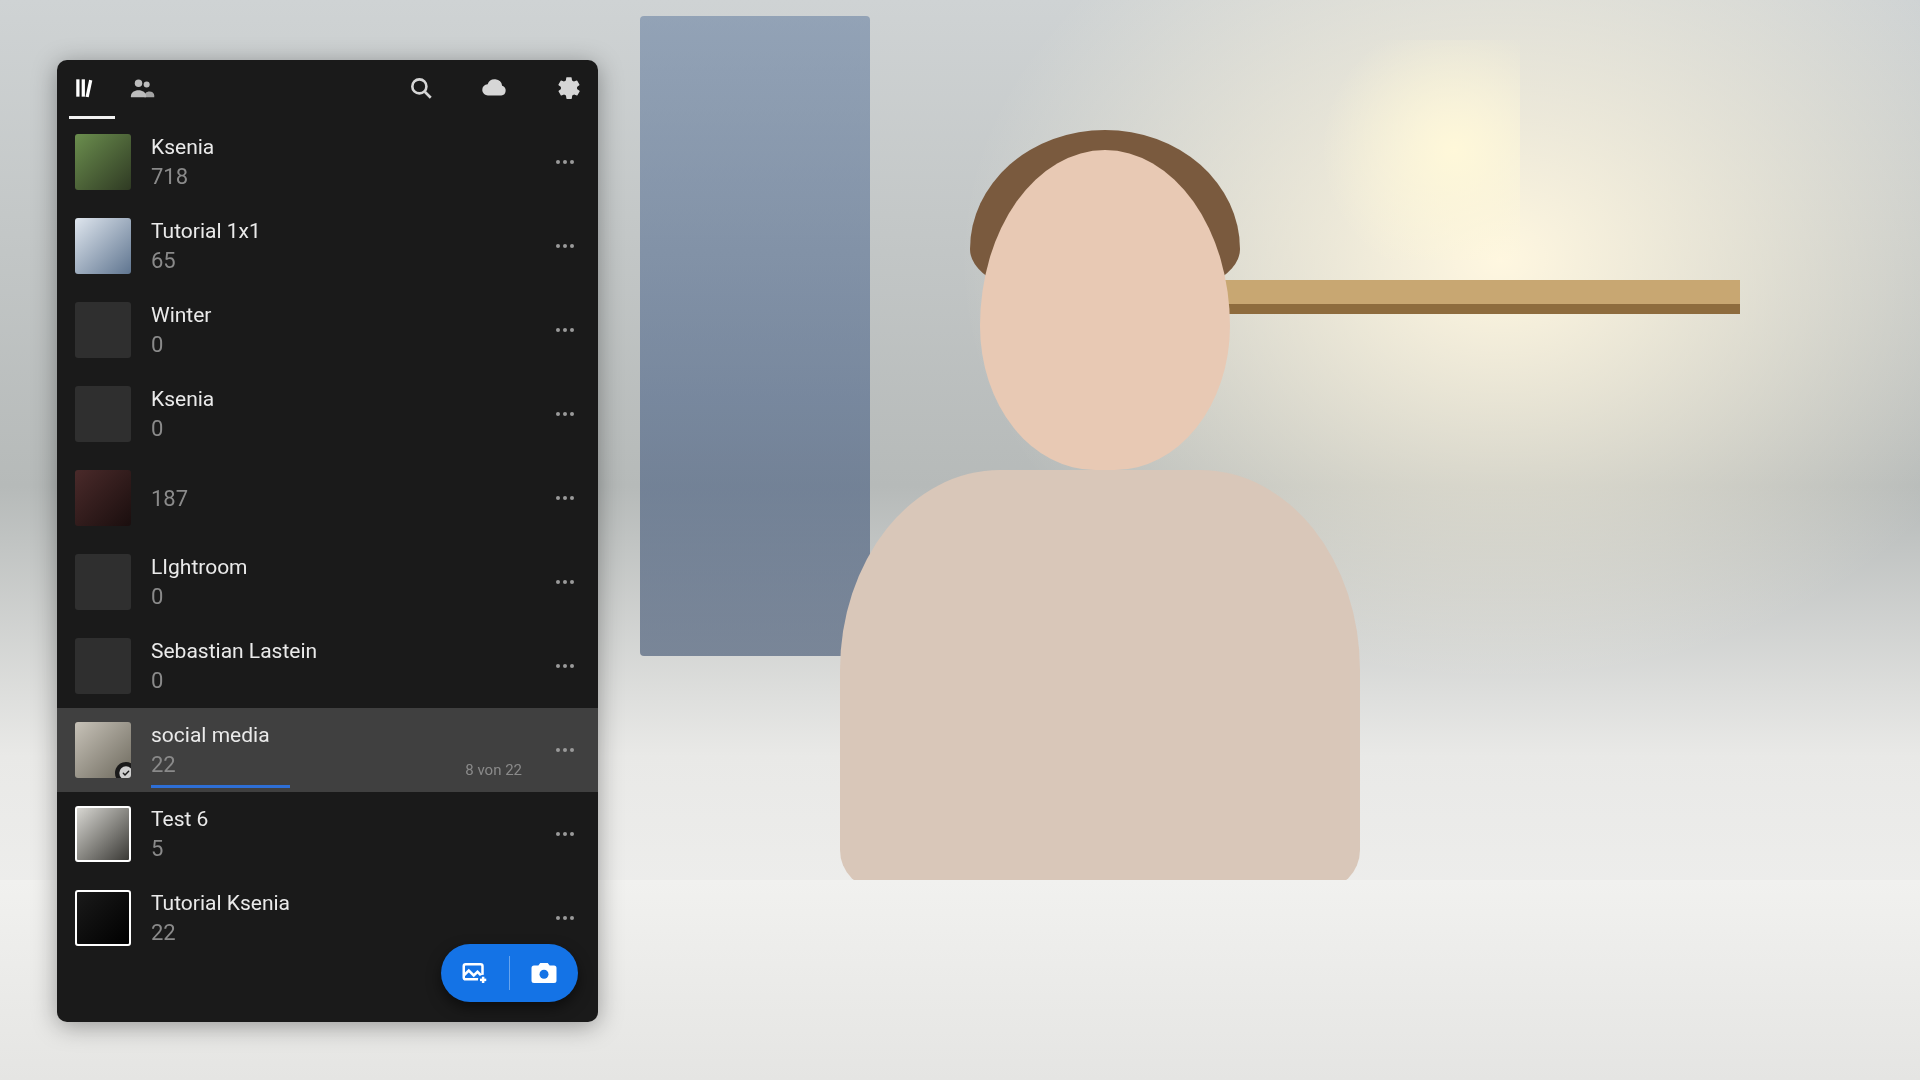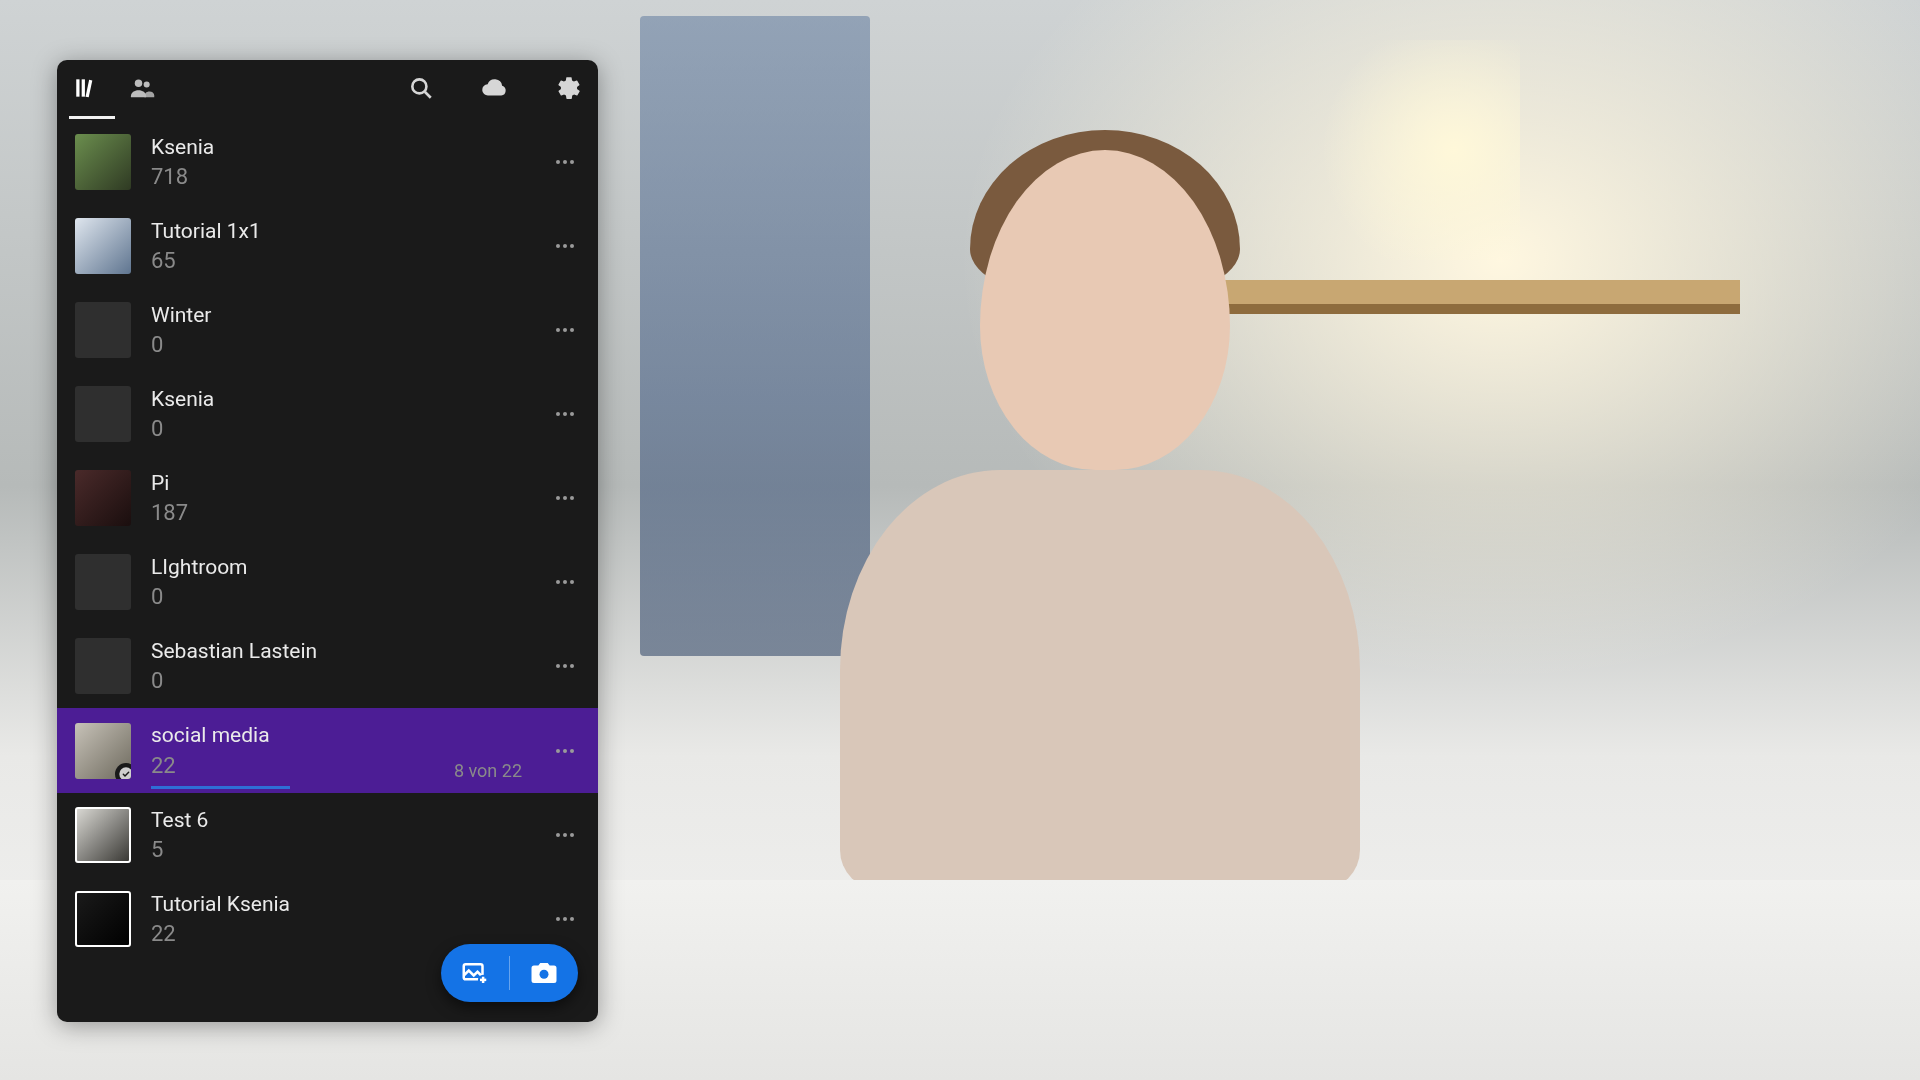--- a/index.html
+++ b/index.html
@@ -120,21 +120,21 @@
 
   .row {
     position: relative;
     display: flex;
     align-items: center;
     gap: 20px;
     padding: 12px 16px 12px 18px;
     min-height: 60px;
     cursor: pointer;
   }
-  .row.selected { background: #4c1d95; }
+  .row.selected { background: #404040; }
   .thumb {
     width: 56px; height: 56px;
     background: #2f2f2f;
     border-radius: 3px;
     flex: 0 0 56px;
     position: relative;
     overflow: hidden;
   }
   .thumb.has-img.v1 { background: linear-gradient(135deg,#6b8e4e 0%, #2f3a23 100%); }
   .thumb.has-img.v2 { background: linear-gradient(135deg,#dfe6ee 0%, #5f7590 100%); }
@@ -159,21 +159,21 @@
     color: #eaeaea;
     line-height: 1.2;
     margin-bottom: 4px;
     white-space: nowrap; overflow: hidden; text-overflow: ellipsis;
   }
   .count {
     font-size: 22px;
     color: #8a8a8a;
   }
   .status {
-    font-size: 18px;
+    font-size: 15px;
     color: #8a8a8a;
     margin-right: 6px;
     margin-top: 40px;
   }
   .more {
     width: 34px; height: 34px;
     display: flex; align-items: center; justify-content: center;
     color: #9a9a9a;
     cursor: pointer;
     flex: 0 0 34px;
@@ -317,21 +317,20 @@
           <svg width="24" height="24" viewBox="0 0 24 24" fill="currentColor">
             <circle cx="5" cy="12" r="2"></circle>
             <circle cx="12" cy="12" r="2"></circle>
             <circle cx="19" cy="12" r="2"></circle>
           </svg>
         </div>
       </div>
       <div class="row">
         <div class="thumb has-img v3"></div>
         <div class="meta">
-          <div class="title">Pi</div>
           <div class="count">187</div>
         </div>
         <div class="more">
           <svg width="24" height="24" viewBox="0 0 24 24" fill="currentColor">
             <circle cx="5" cy="12" r="2"></circle>
             <circle cx="12" cy="12" r="2"></circle>
             <circle cx="19" cy="12" r="2"></circle>
           </svg>
         </div>
       </div>

